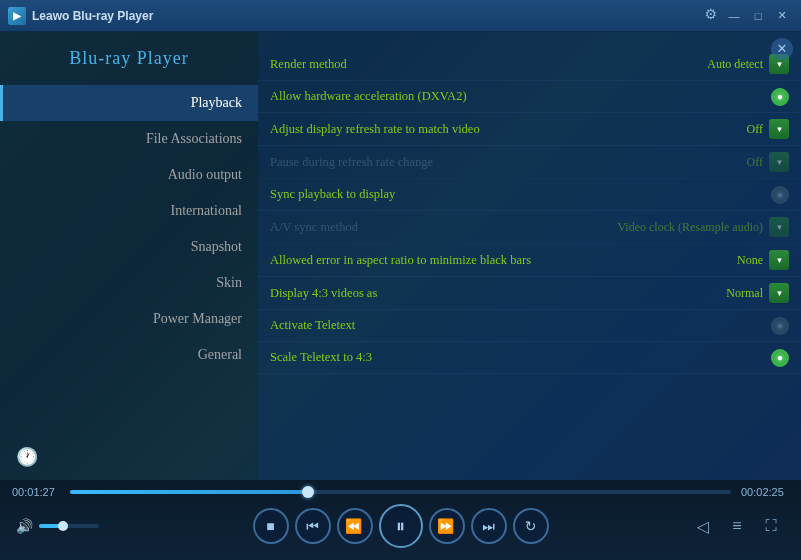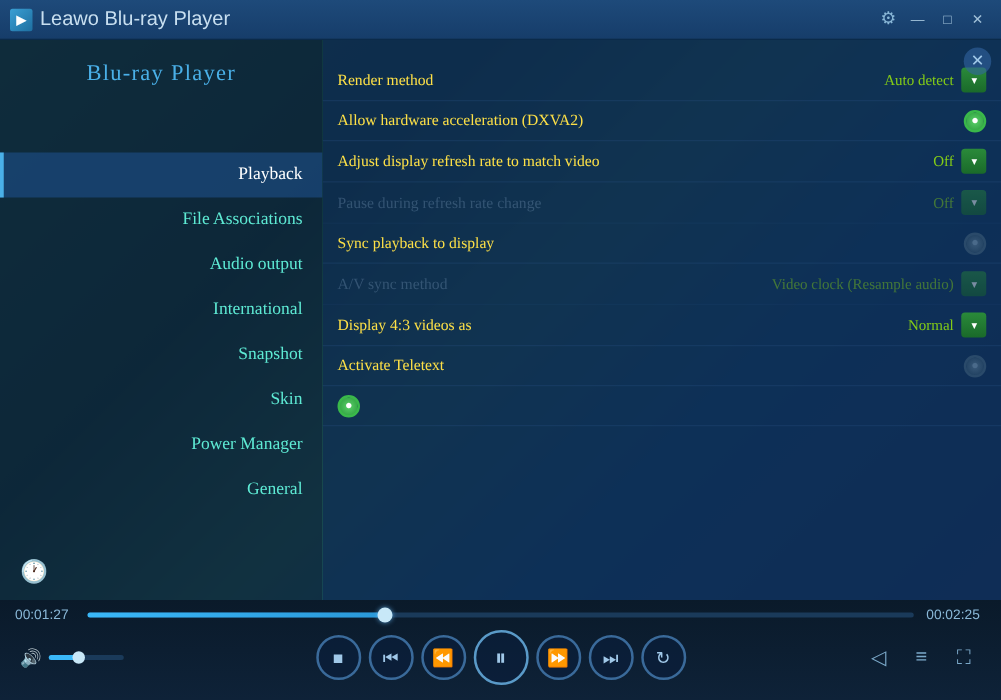--- a/index.html
+++ b/index.html
@@ -34,21 +34,22 @@
       border-radius: 2px;
       display: flex;
       align-items: center;
       justify-content: center;
       color: white;
       font-size: 10px;
       font-weight: bold;
     }
     .title-bar-title {
       color: #c8dff0;
-      font-size: 16px;
+      font-size: 12px;
+      font-weight: bold;
     }
     .title-bar-controls {
       display: flex;
       gap: 2px;
     }
     .title-btn {
       width: 22px;
       height: 20px;
       display: flex;
       align-items: center;
@@ -95,32 +96,31 @@
       font-size: 18px;
       font-weight: 300;
       letter-spacing: 1px;
     }
     .sidebar-logo span {
       color: #4ab0e8;
       font-weight: 400;
     }
     .sidebar-item {
       padding: 10px 16px;
-      color: #5eead4;
+      color: #a3a3a3;
       font-size: 14px;
       text-align: right;
       cursor: pointer;
       transition: background 0.15s;
       border-left: 3px solid transparent;
     }
     .sidebar-item.active {
       background: rgba(30, 80, 140, 0.6);
       color: #ffffff;
       border-left-color: #4ab0e8;
-      margin-top: 37px;
     }
     .sidebar-history {
       margin-top: auto;
       padding: 12px 16px;
       color: #6a98b8;
       font-size: 18px;
       cursor: pointer;
     }
 
     
@@ -156,21 +156,21 @@
       align-items: center;
       padding: 6px 12px;
       border-bottom: 1px solid rgba(40, 80, 130, 0.3);
       min-height: 32px;
     }
     .settings-row.disabled {
       opacity: 0.45;
     }
     .settings-row-label {
       flex: 1;
-      color: #fde047;
+      color: #84cc16;
       font-size: 12.5px;
     }
     .settings-row.disabled .settings-row-label {
       color: #6080a0;
     }
     .settings-row-value {
       color: #84cc16;
       font-size: 12px;
       margin-right: 6px;
     }
@@ -435,33 +435,39 @@
         <span class="settings-row-label">Sync playback to display</span>
         <div class="toggle-circle toggle-off">●</div>
       </div>
 
       <div class="settings-row disabled">
         <span class="settings-row-label">A/V sync method</span>
         <span class="settings-row-value">Video clock (Resample audio)</span>
         <button class="dropdown-btn dd-arrow" disabled=""></button>
       </div>
 
+      <div class="settings-row">
+        <span class="settings-row-label">Allowed error in aspect ratio to minimize black bars</span>
+        <span class="settings-row-value">None</span>
+        <button class="dropdown-btn dd-arrow"></button>
+      </div>
 
       <div class="settings-row">
         <span class="settings-row-label">Display 4:3 videos as</span>
         <span class="settings-row-value">Normal</span>
         <button class="dropdown-btn dd-arrow"></button>
       </div>
 
       <div class="settings-row">
         <span class="settings-row-label">Activate Teletext</span>
         <div class="toggle-circle toggle-off">●</div>
       </div>
 
       <div class="settings-row">
+        <span class="settings-row-label">Scale Teletext to 4:3</span>
         <div class="toggle-circle toggle-on">●</div>
       </div>
 
     </div>
   </div>
 </div>
 
 <div class="bottom-bar">
 
   <div class="progress-bar-container">

